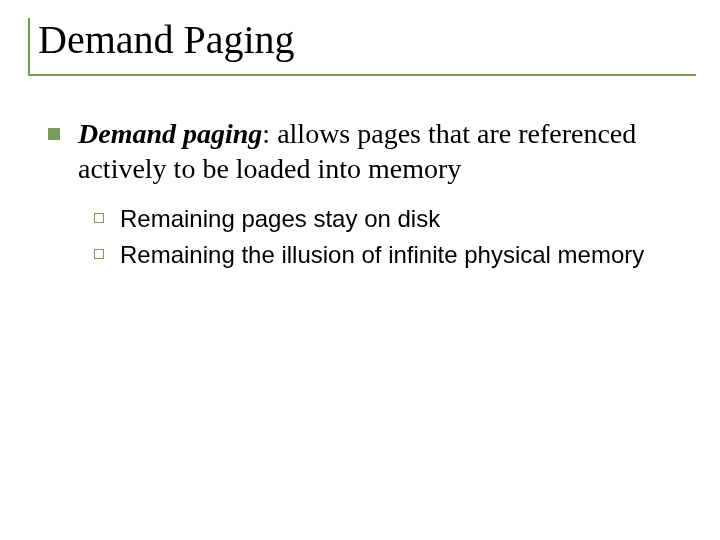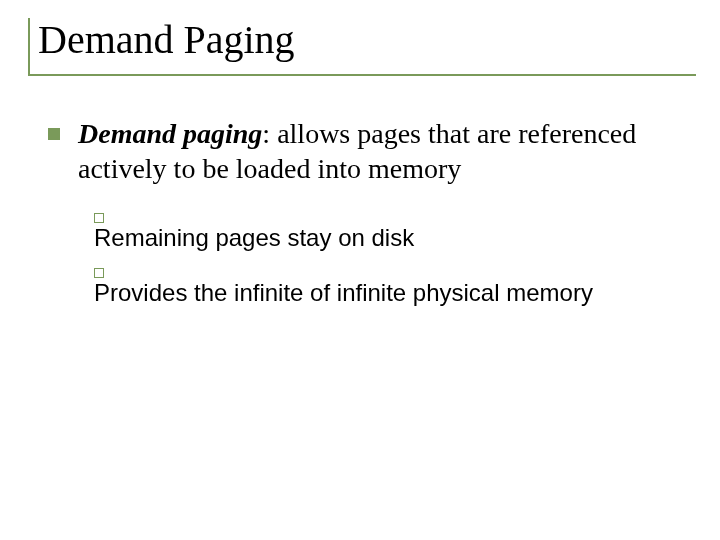--- a/index.html
+++ b/index.html
@@ -53,21 +53,20 @@
     font-style: italic;
     font-weight: bold;
   }
   .sublist {
     padding-left: 46px;
   }
   .lvl2 {
     display: flex;
     align-items: flex-start;
     margin-bottom: 6px;
-    flex-direction: column;
   }
   .bullet-square-hollow {
     width: 10px; height: 10px;
     border: 1.5px solid #7a9a5a;
     margin-top: 9px;
     margin-right: 16px;
     flex: 0 0 auto;
   }
   .lvl2-text {
     font-size: 24px;
@@ -94,19 +93,19 @@
       </div>
     </div>
 
     <div class="sublist">
       <div class="lvl2">
         <div class="bullet-square-hollow"></div>
         <div class="lvl2-text">Remaining pages stay on disk</div>
       </div>
       <div class="lvl2">
         <div class="bullet-square-hollow"></div>
-        <div class="lvl2-text">Provides the infinite of infinite physical memory</div>
+        <div class="lvl2-text">Remaining the illusion of infinite physical memory</div>
       </div>
     </div>
 
   </div>
 
 </div>
 
 </body></html>

